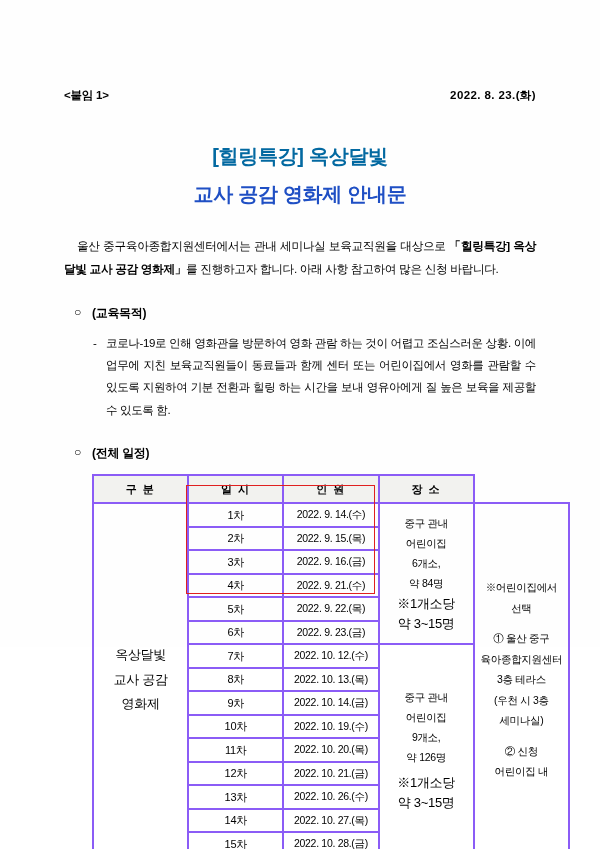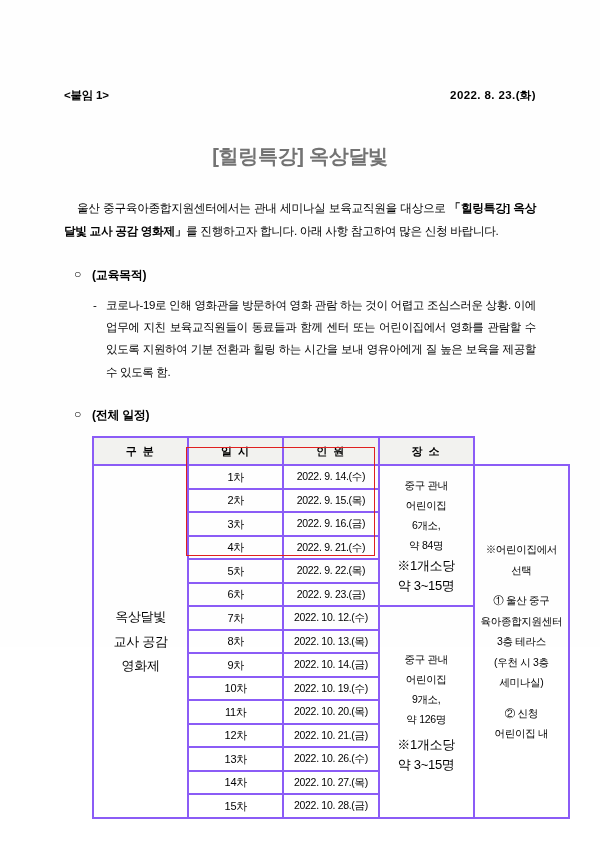--- a/index.html
+++ b/index.html
@@ -42,21 +42,21 @@
   .title-block {
     margin-top: 38px;
     text-align: center;
     color: #1f4fc4;
     font-weight: bold;
     letter-spacing: -0.3px;
   }
   .title-line1 {
     font-size: 20px;
     line-height: 1.5;
-    color: #737373;
+    color: #0369a1;
   }
   .title-line2 {
     font-size: 20px;
     line-height: 1.5;
     color: #1f4fc4;
     margin-top: 8px;
   }
   .intro {
     margin-top: 26px;
     font-size: 11.7px;
@@ -165,20 +165,21 @@
 
 <div class="page">
 
   <div class="header-row">
     <span class="attach-label">&lt;붙임 1&gt;</span>
     <span class="doc-date">2022. 8. 23.(화)</span>
   </div>
 
   <div class="title-block">
     <div class="title-line1">[힐링특강] 옥상달빛</div>
+    <div class="title-line2">교사 공감 영화제 안내문</div>
   </div>
 
   <div class="intro"><span>울산 중구육아종합지원센터에서는 관내 세미나실 보육교직원을 대상으로 </span><b>「힐링특강] 옥상달빛 교사 공감 영화제」</b><span>를 진행하고자 합니다. 아래 사항 참고하여 많은 신청 바랍니다.</span></div>
 
   <div class="section">
     <div class="section-head">
       <span class="bullet">○</span>
       <span>(교육목적)</span>
     </div>
     <div class="section-body">

